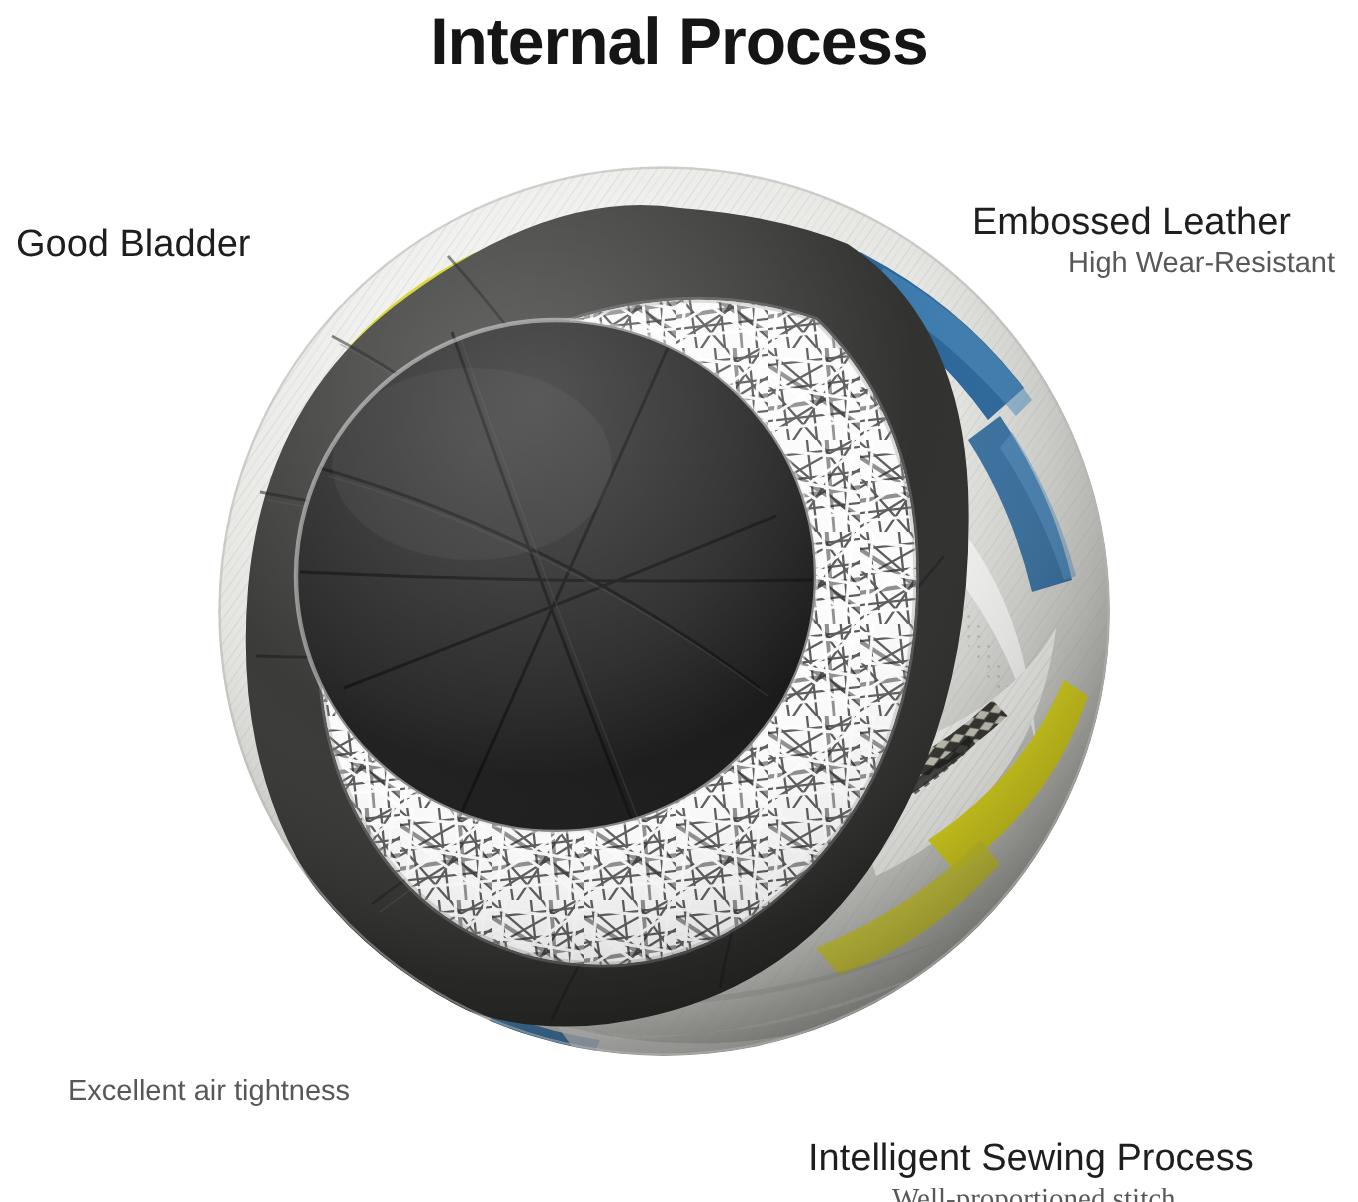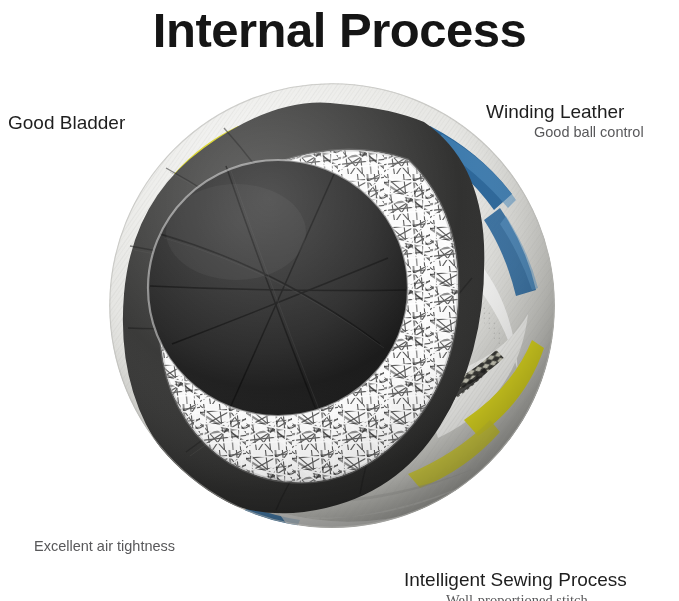--- a/index.html
+++ b/index.html
@@ -11,21 +11,21 @@
     overflow:hidden;
     font-family:"Liberation Sans", sans-serif;
     -webkit-font-smoothing:antialiased;
   }
 
   
   #page-title {
     position:absolute;
     top:2px; left:0; width:679px;
     text-align:center;
-    font-size:49px;
+    font-size:33px;
     font-weight:bold;
     letter-spacing:-0.5px;
     color:#151515;
     font-family:"Liberation Sans", sans-serif;
   }
 
   
   .callout { position:absolute; }
   .callout .head {
     font-size:19px;
@@ -279,22 +279,22 @@
 
   <ellipse cx="224" cy="223.5" rx="222.2" ry="221.7" fill="none" stroke="#b4b4b0" stroke-width="1.1" opacity="0.55"></ellipse>
 </svg>
 </div>
 
 <div class="callout" id="callout-butyl-bladder">
   <div class="head">Good Bladder</div>
 </div>
 
 <div class="callout" id="callout-embossed-leather">
-  <div class="head">Winding Leather</div>
-  <div class="sub">Good ball control</div>
+  <div class="head">Embossed Leather</div>
+  <div class="sub">High Wear-Resistant</div>
 </div>
 
 <div class="callout" id="callout-winding-process">
   <div class="sub">Excellent air tightness</div>
 </div>
 
 <div class="callout" id="callout-sewing-process">
   <div class="head">Intelligent Sewing Process</div>
   <div class="sub">Well-proportioned stitch</div>
 </div>

